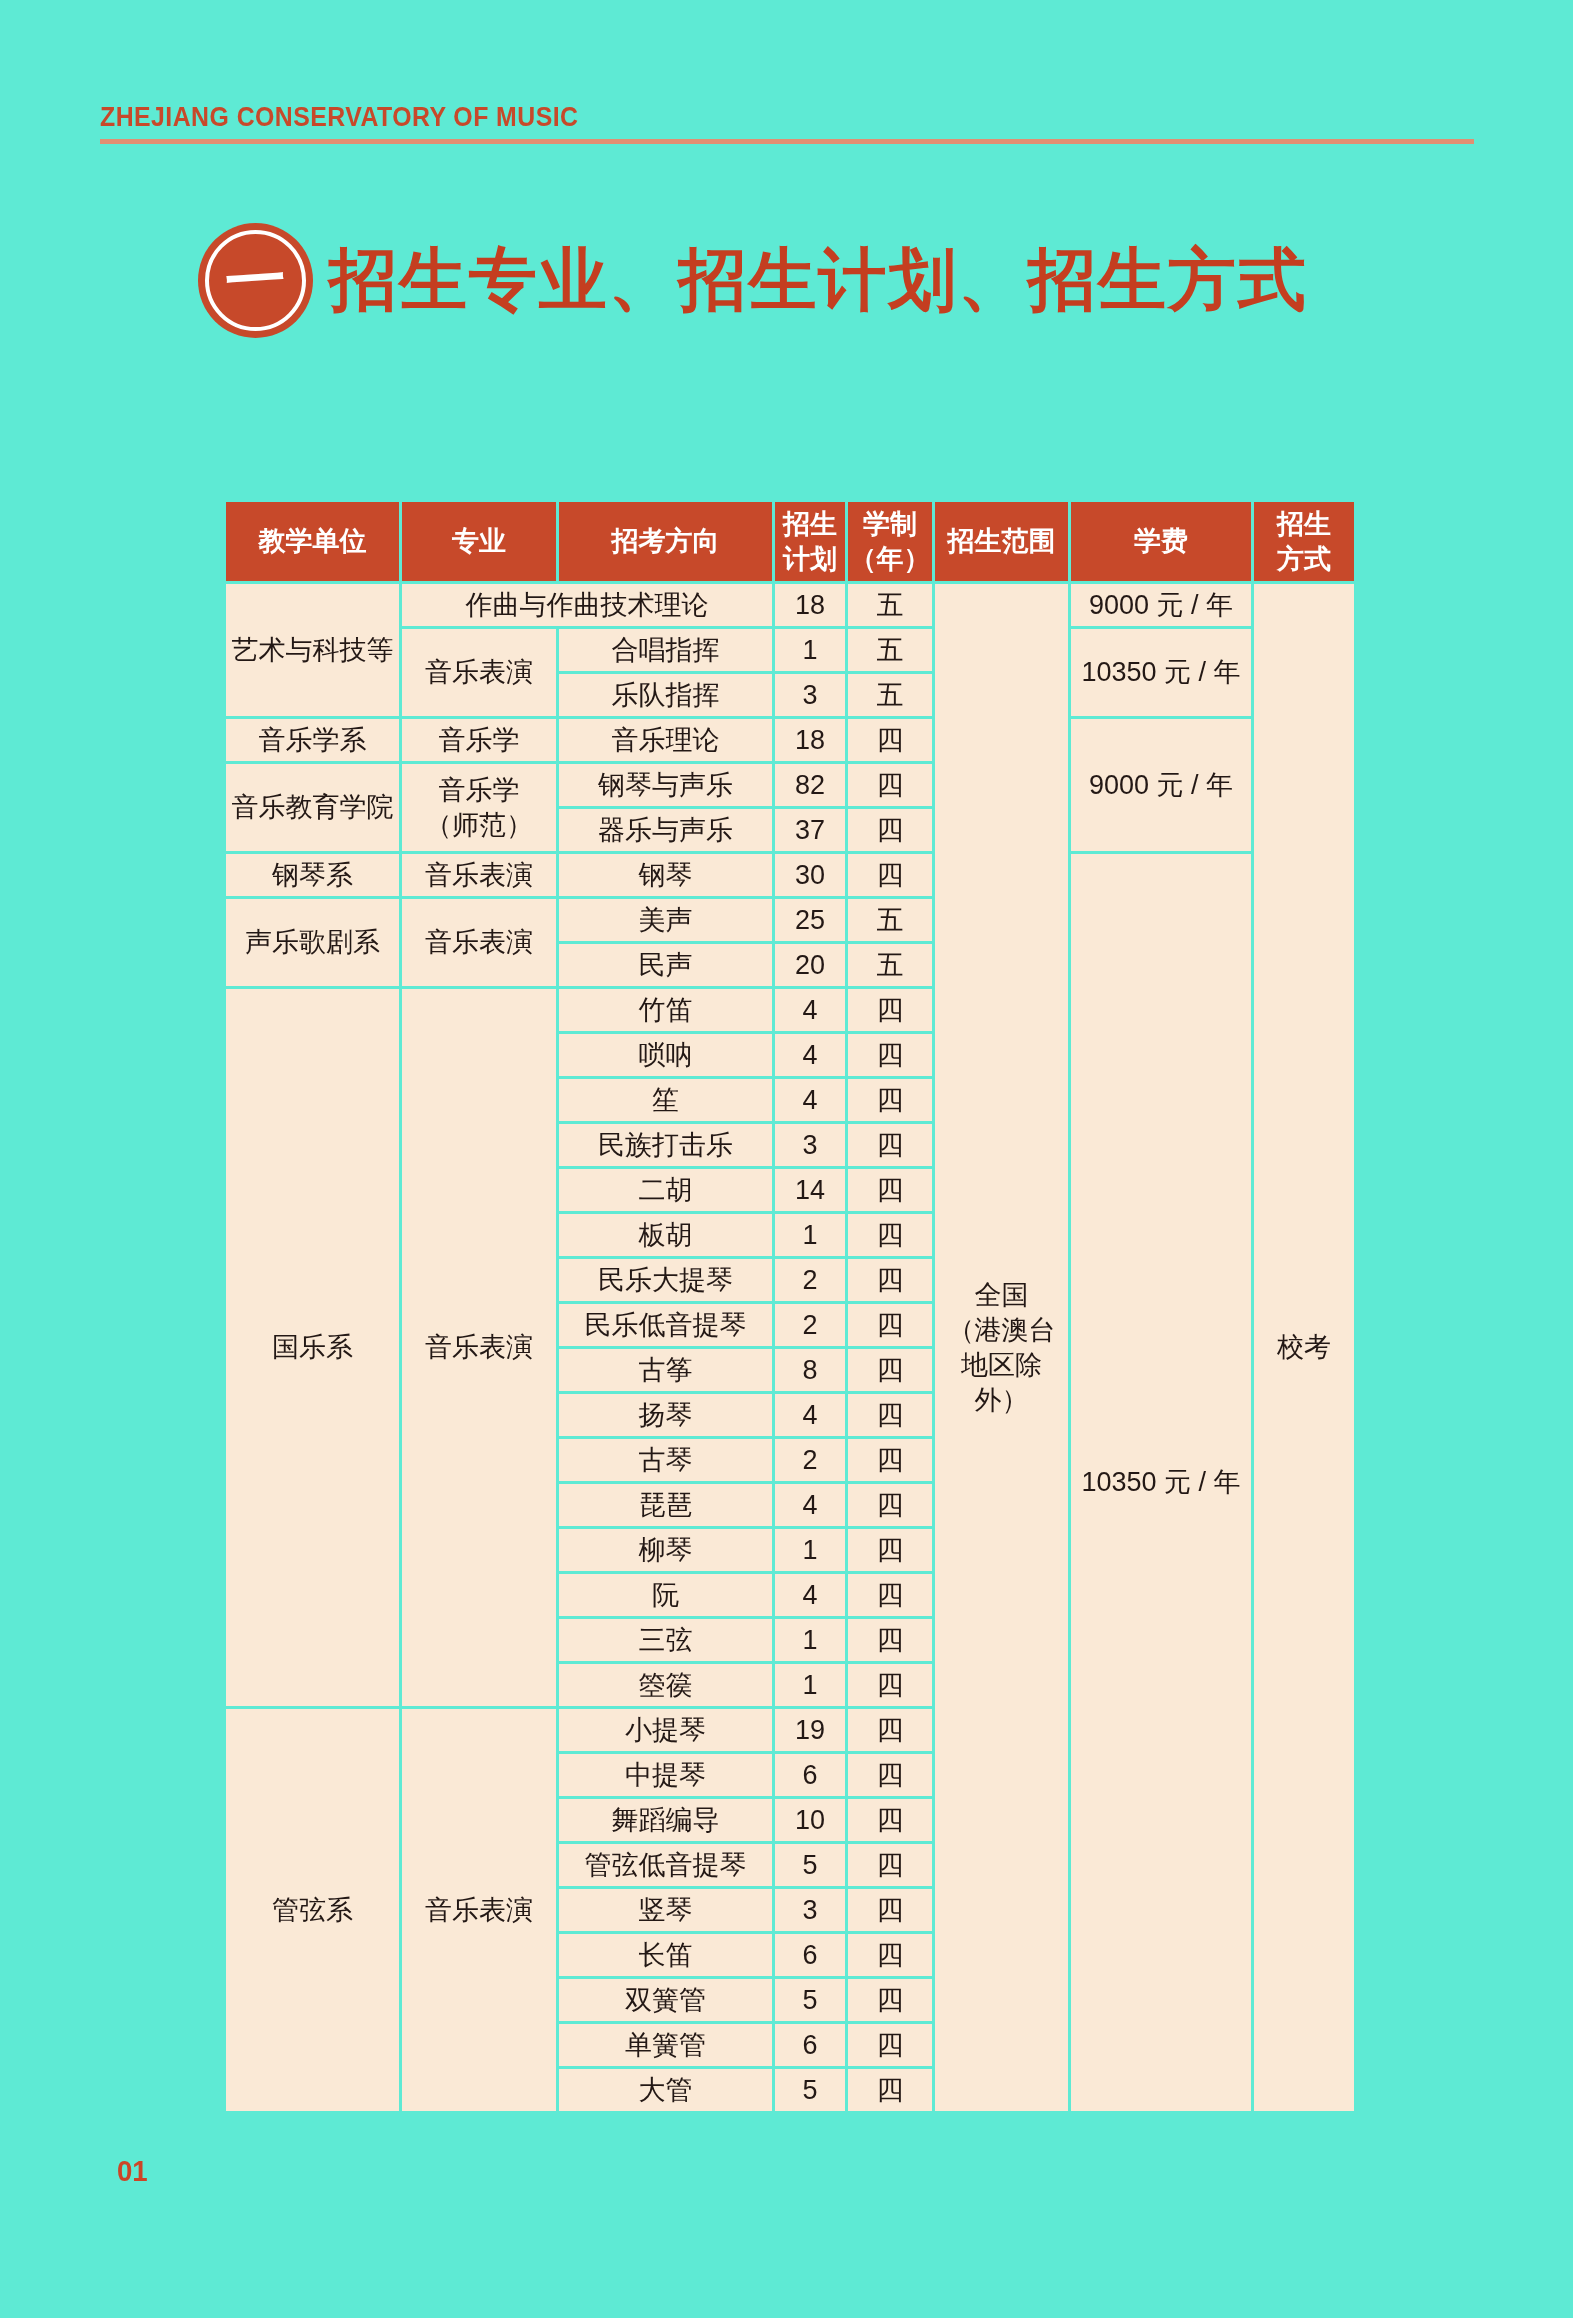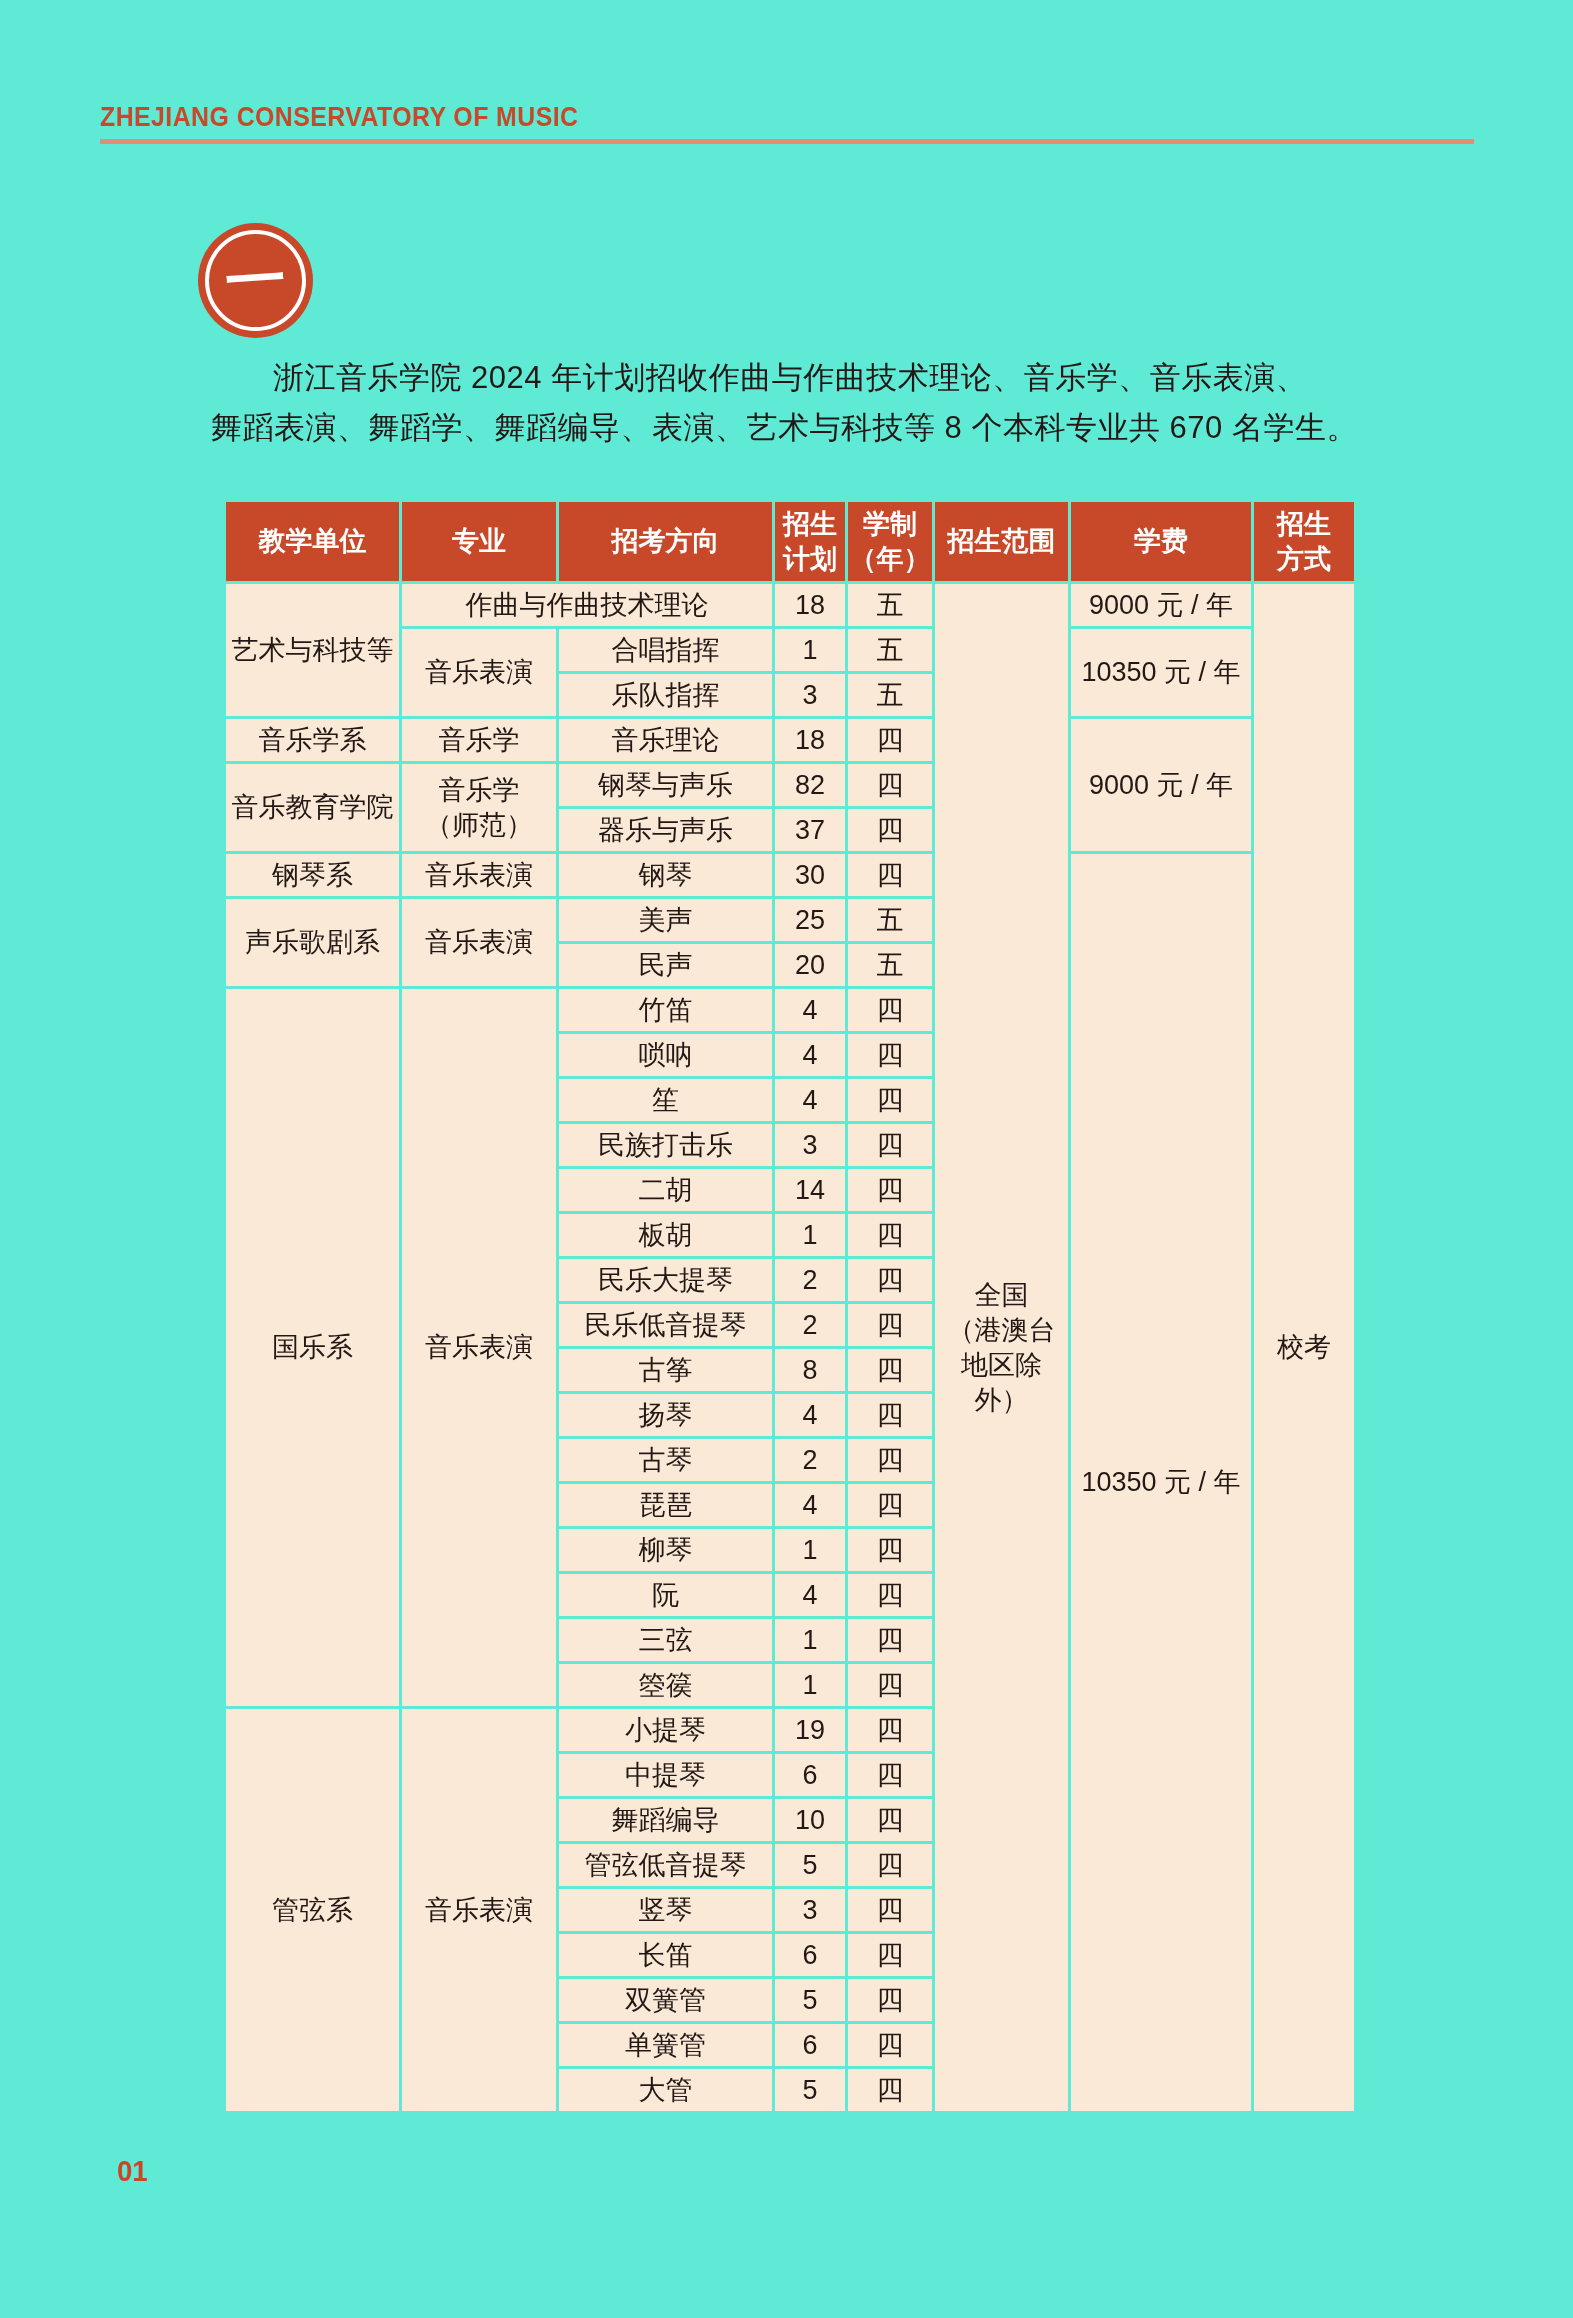--- a/index.html
+++ b/index.html
@@ -133,23 +133,22 @@
 </head>
 <body>
 
 <div class="page">
   <div class="brand">ZHEJIANG CONSERVATORY OF MUSIC</div>
   <div class="rule"></div>
 
   <div class="badge">
     <span class="badge-glyph">一</span>
   </div>
-
-  <p class="intro">浙江音乐学院 2024 年计划招收作曲与作曲技术理论、音乐学、音乐表演、
-舞蹈表演、舞蹈学、舞蹈编导、表演、艺术与科技等 8 个本科专业共 670 名学生。</p>
+  <h1 class="title">招生专业、招生计划、招生方式</h1>
+
 
   <table class="admissions">
     <colgroup>
         <col style="width: 173px;">
         <col style="width: 154px;">
         <col style="width: 213px;">
         <col style="width: 70px;">
         <col style="width: 84px;">
         <col style="width: 133px;">
         <col style="width: 180px;">

